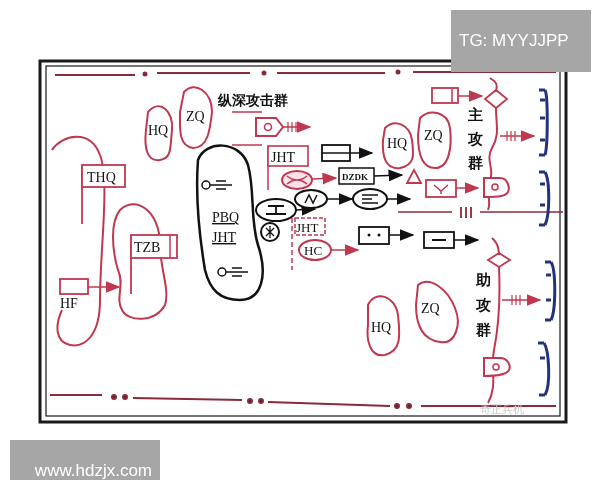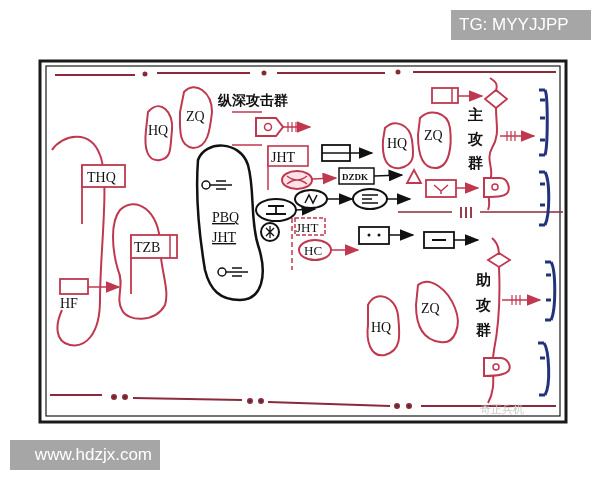--- a/index.html
+++ b/index.html
@@ -1,18 +1,18 @@
 <!DOCTYPE html>
 <html><head>
 <meta charset="utf-8">
 <style>
   html,body{margin:0;padding:0;background:#ffffff;}
   body{width:600px;height:480px;position:relative;overflow:hidden;font-family:"Liberation Serif",serif;}
   #stage{position:absolute;left:0;top:0;width:600px;height:480px;}
-  .wm{position:absolute;background:#a6a6a6;color:#ffffff;font-family:"Liberation Sans",sans-serif;font-size:17px;line-height:30px;padding:0 8px;}
+  .wm{position:absolute;background:#a6a6a6;color:#ffffff;font-family:"Liberation Sans",sans-serif;font-size:17px;line-height:30px;padding:16px 8px;}
   #wm-top{left:451px;top:10px;width:124px;}
   #wm-bottom{left:10px;top:440px;width:134px;text-align:right;}
   svg text{font-family:"Liberation Serif",serif;}
   .cjk{font-family:"DejaVu Sans",sans-serif;}
 </style>
 </head>
 <body>
 
 <div id="stage">
 <svg width="600" height="480" viewBox="0 0 600 480" xmlns="http://www.w3.org/2000/svg">

